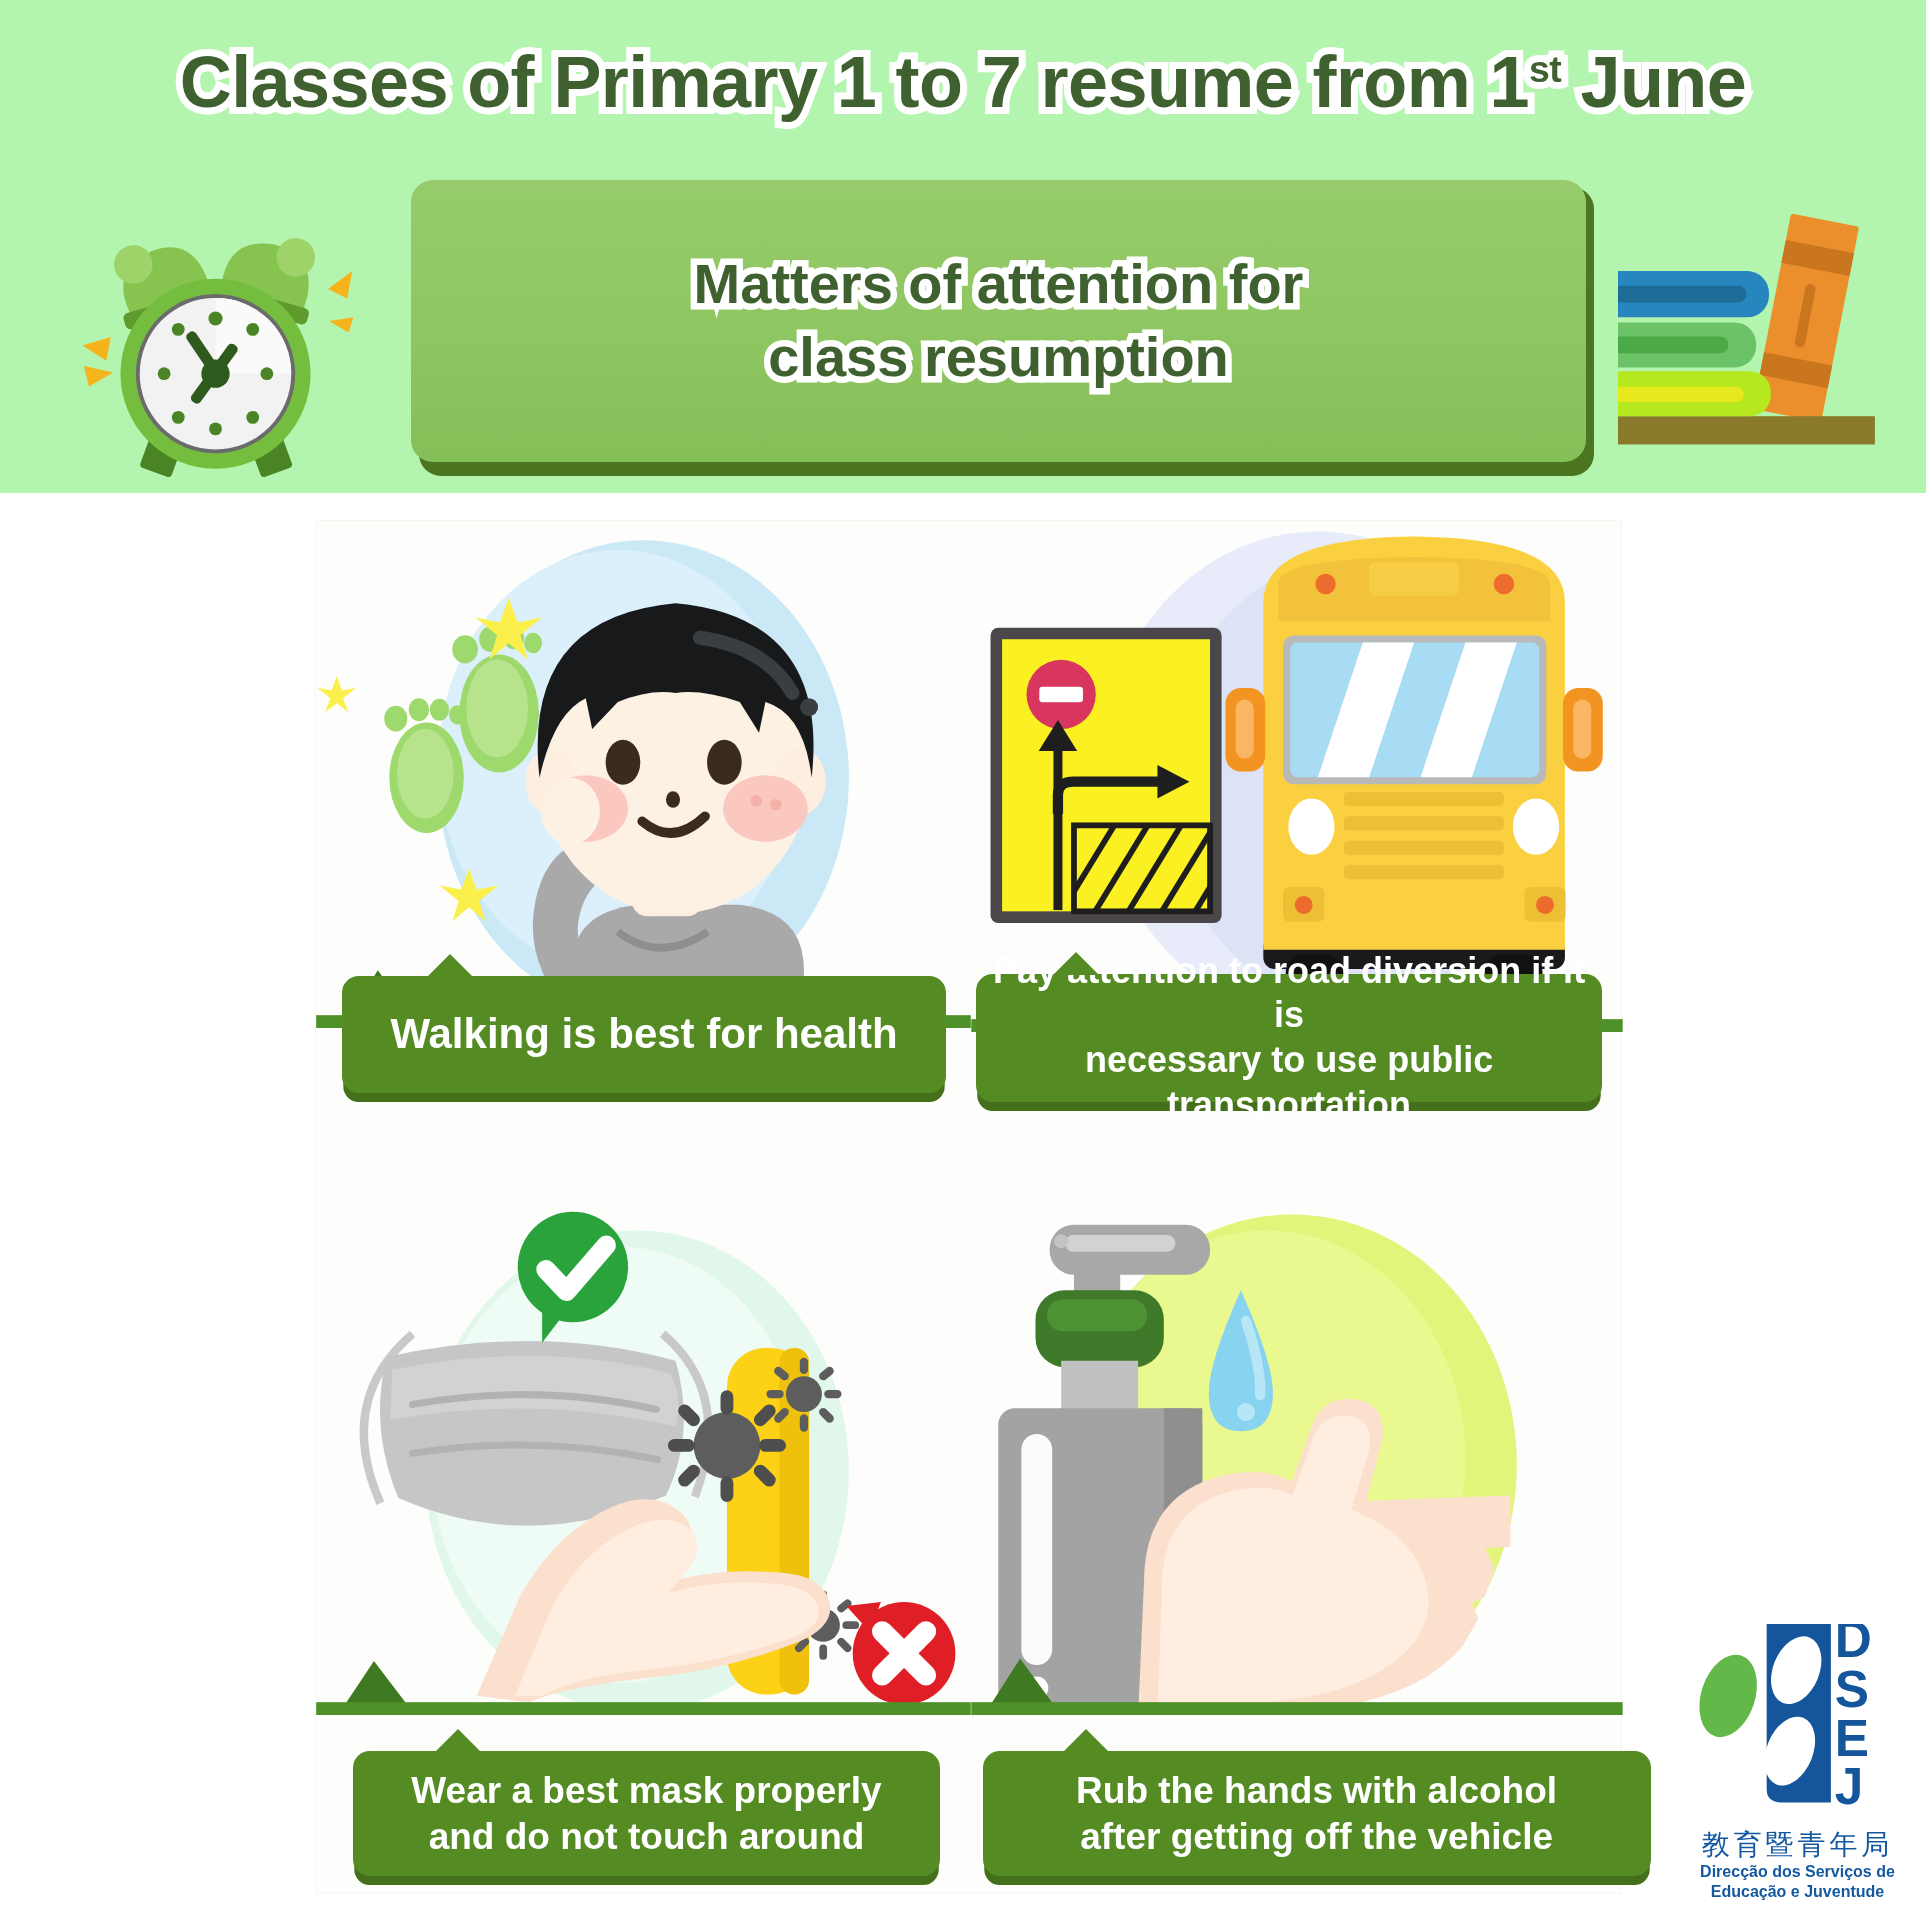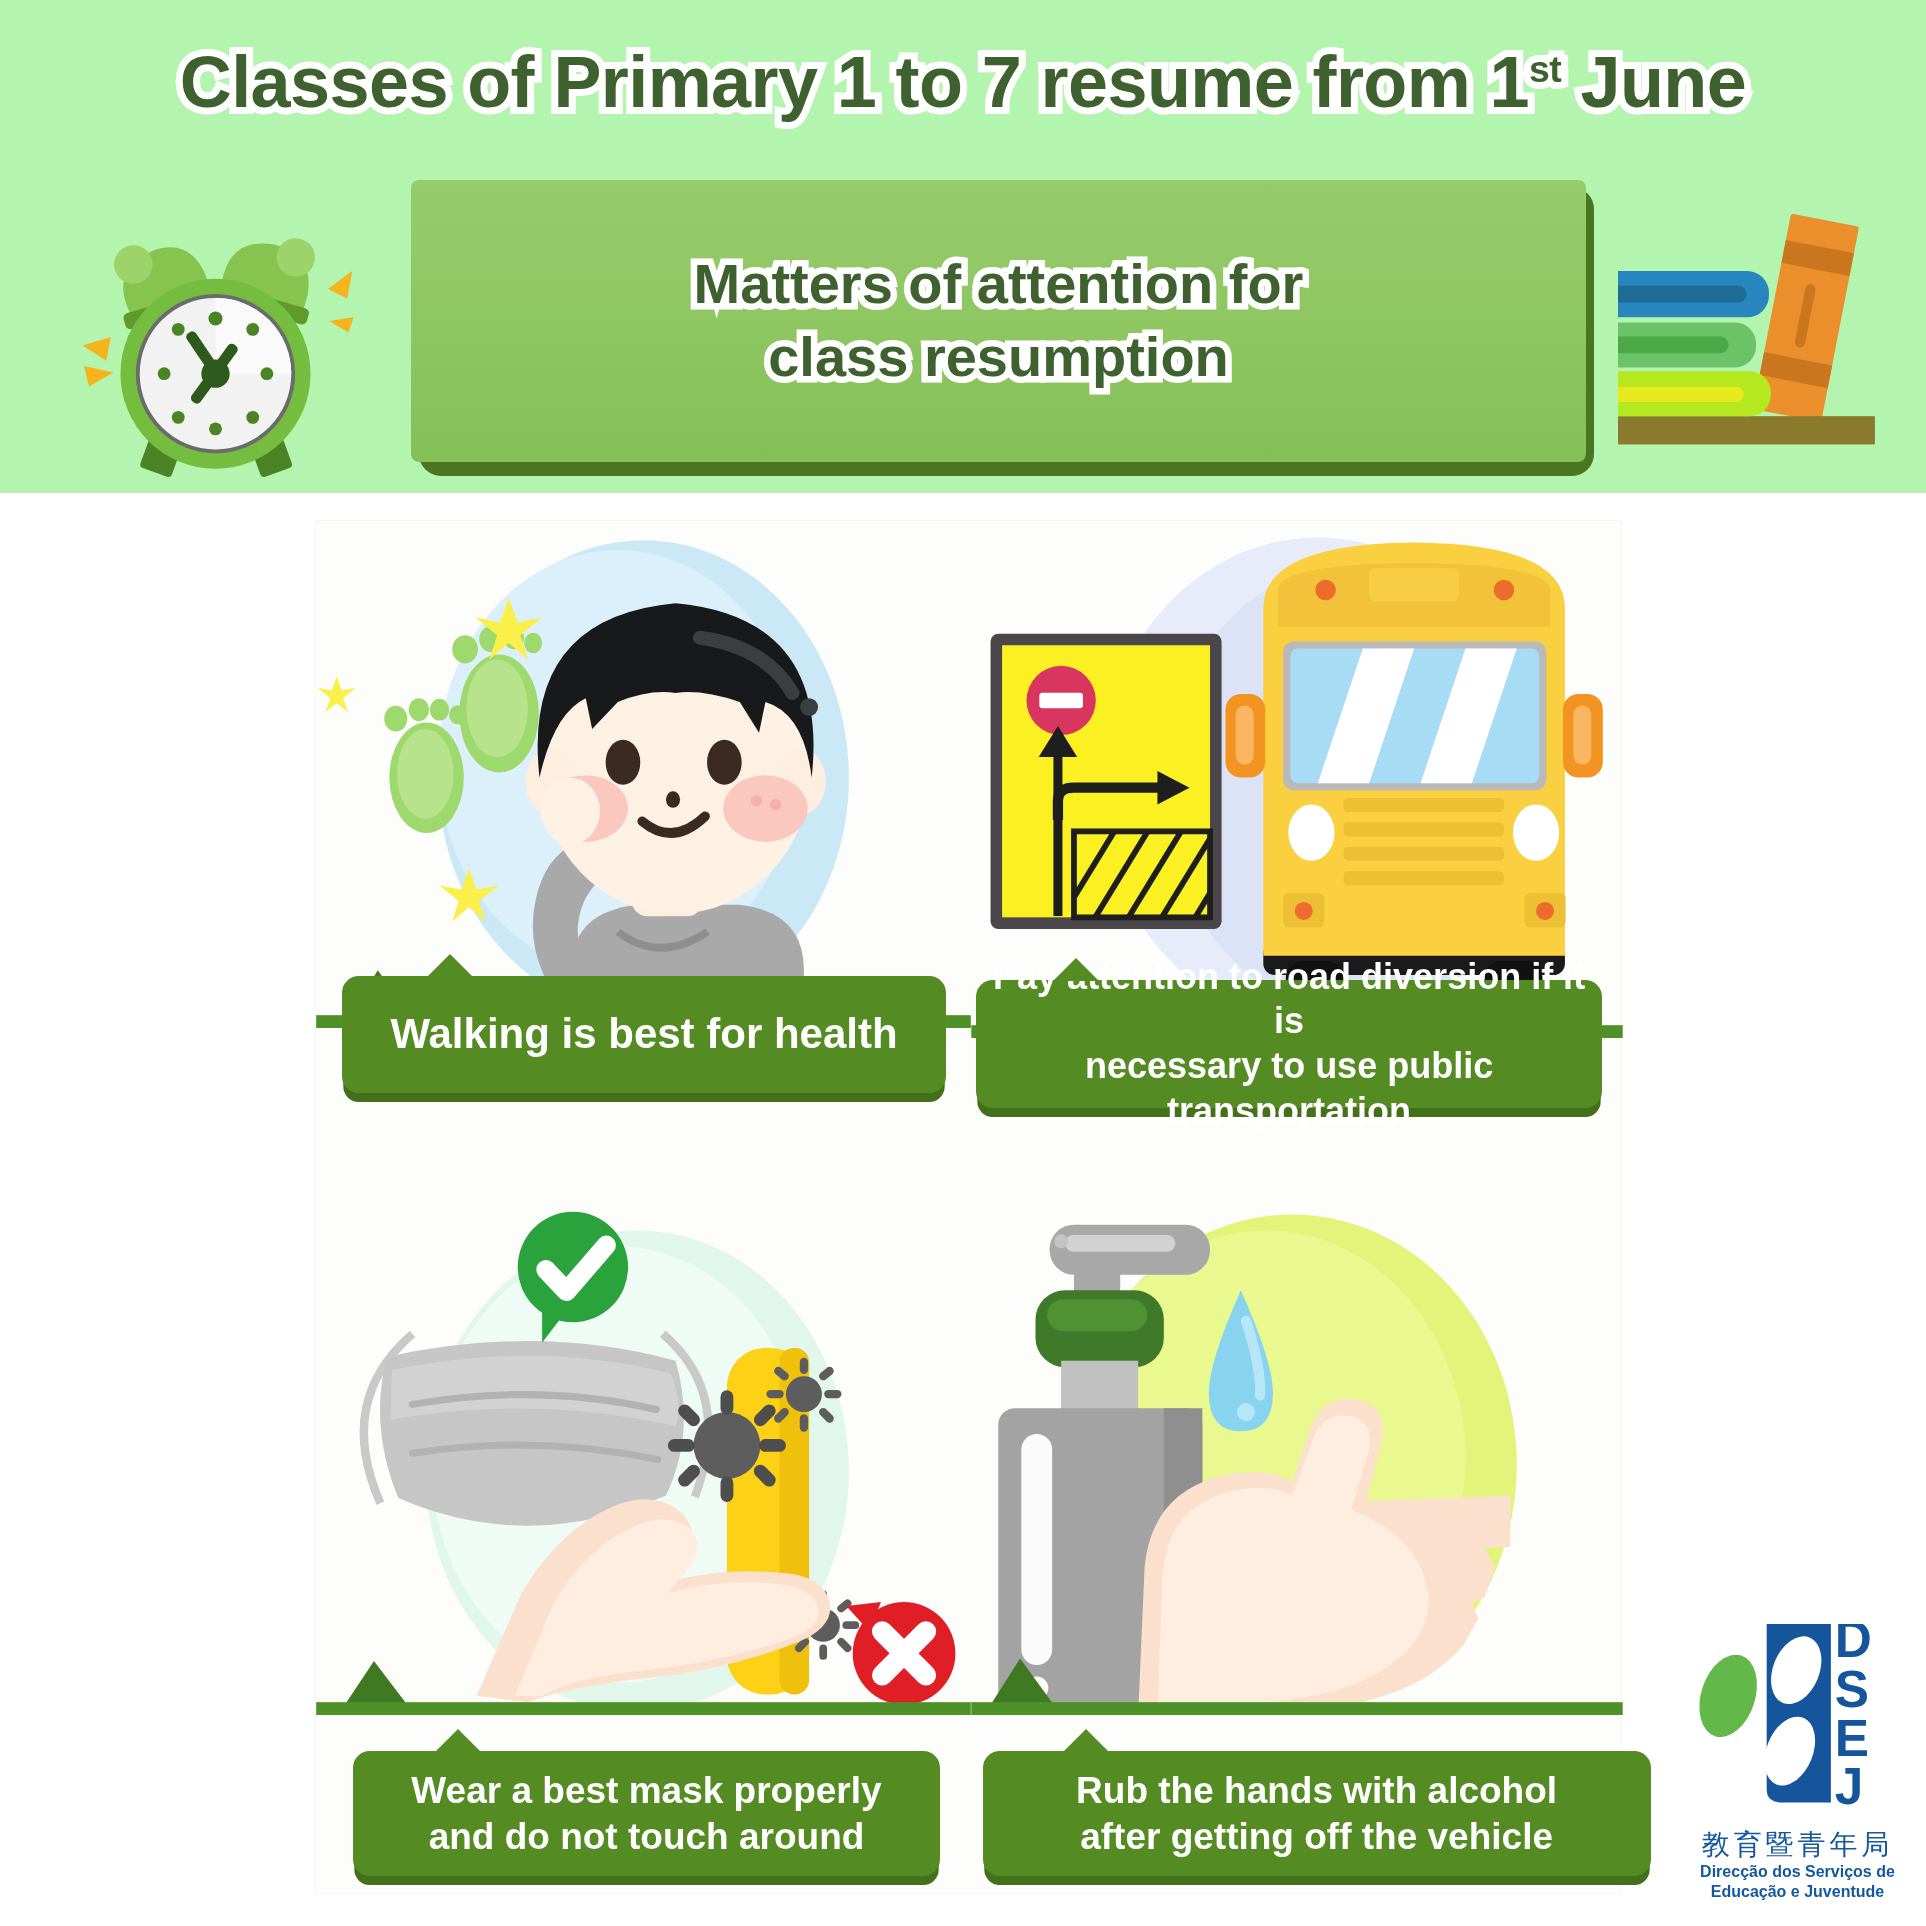--- a/index.html
+++ b/index.html
@@ -47,21 +47,21 @@
     left: 419px; top: 187px;
     width: 1175px; height: 289px;
     background: #4c7522;
     border-radius: 22px;
   }
   .header-box {
     position: absolute;
     left: 411px; top: 180px;
     width: 1175px; height: 282px;
     background: linear-gradient(180deg, #96cc6b 0%, #8ec661 55%, #85bf58 100%);
-    border-radius: 8px;
+    border-radius: 22px;
     display: flex;
     align-items: center;
     justify-content: center;
   }
   .header-title {
     text-align: center;
     font-size: 56px;
     font-weight: 700;
     color: #3f602f;
     -webkit-text-stroke: 13px #ffffff;
@@ -78,21 +78,21 @@
   
   .panel-grid {
     position: absolute;
     left: 315px; top: 520px;
     width: 1307px; height: 1374px;
     background: #fdfefc;
     border: 1.3px solid #f4f7f2;
   }
   .panel { position: absolute; }
   .p1 { left: 0;    top: 0;    width: 655px; height: 687px; }
-  .p2 { left: 655px; top: 10px;  width: 652px; height: 687px; }
+  .p2 { left: 655px; top: 4px;  width: 652px; height: 687px; }
   .p3 { left: 0;    top: 687px; width: 655px; height: 687px; }
   .p4 { left: 655px; top: 687px; width: 652px; height: 687px; }
 
   .art { position: absolute; left: 0; top: 0; width: 100%; height: 507px; }
 
   
   .caption {
     position: absolute;
     background: #548b22;
     border-radius: 16.7px;

